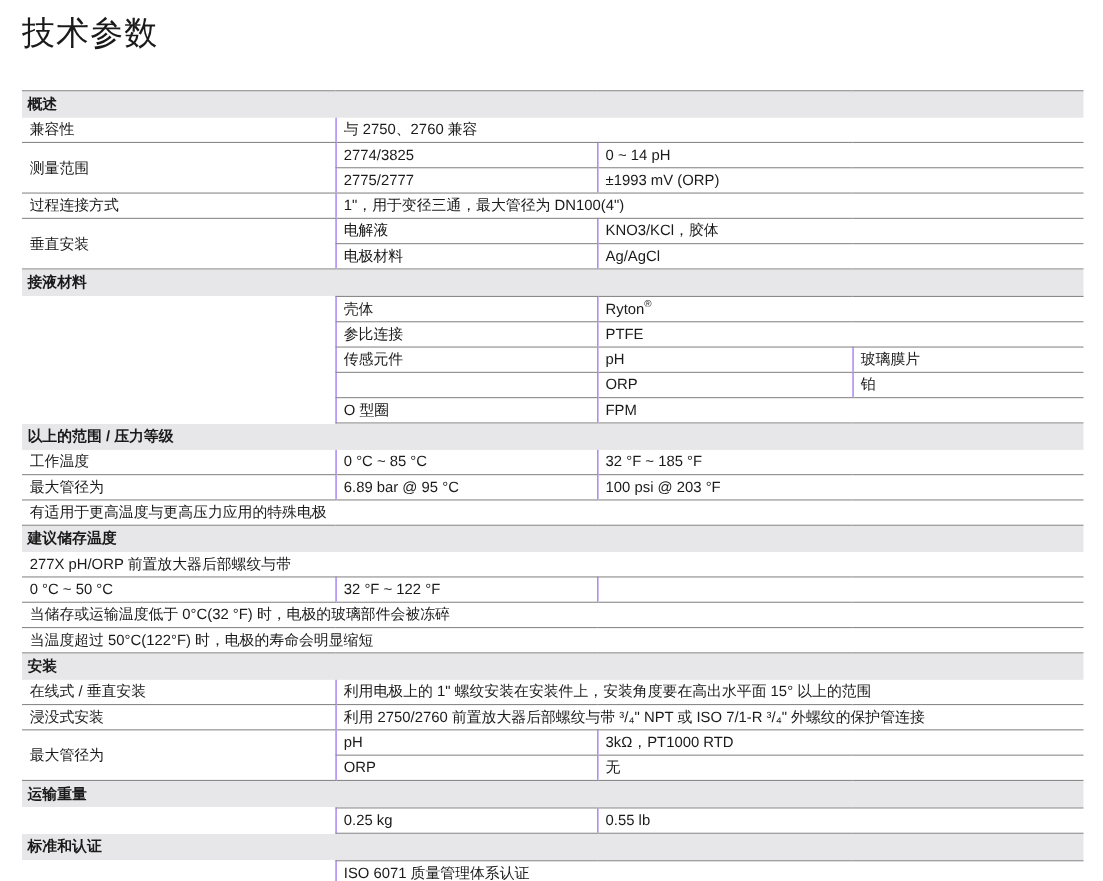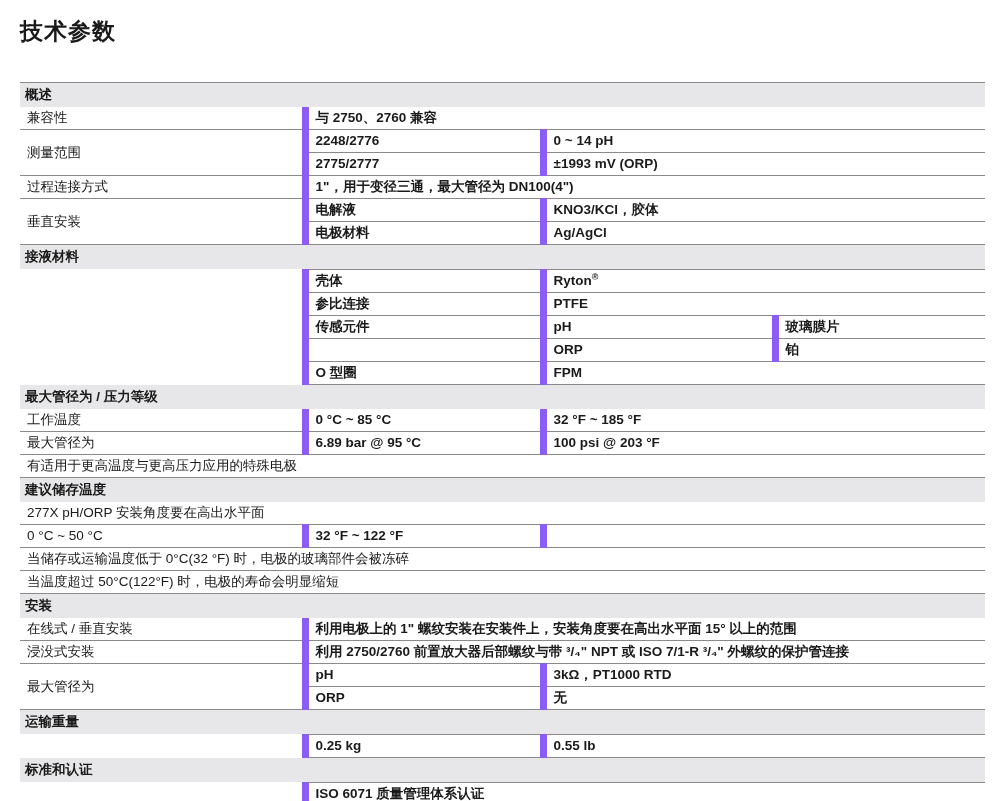--- a/index.html
+++ b/index.html
@@ -3,21 +3,21 @@
 <meta charset="utf-8">
 <style>
   html,body{margin:0;padding:0;background:#ffffff;}
   body{
     width:1003px;height:801px;overflow:hidden;
     font-family:"Liberation Sans","DejaVu Sans",sans-serif;
     color:#1a1a1a;
     -webkit-font-smoothing:antialiased;
   }
   .page-title{
-    font-size:23px;font-weight:bold;letter-spacing:1px;
+    font-size:30px;font-weight:normal;letter-spacing:1px;
     margin:16px 0 0 20px;line-height:30px;
   }
   .spec-table{
     margin:36px 0 0 20px;
     width:965px;
     border-collapse:collapse;
     table-layout:fixed;
     font-size:13.5px;
   }
   .spec-table td{
@@ -29,21 +29,21 @@
     white-space:nowrap;
   }
   td.band{
     background:#e7e7e9;
     font-weight:bold;
     font-size:13.5px;
     padding:4px 5px;
   }
   td.tt{border-top:1px solid #8a8a8a;margin-top:16px;}
   td.bb{border-bottom:1px solid #8a8a8a;}
-  td.bl{border-left:7px solid #8b5cf6;font-weight:bold;}
+  td.bl{border-left:1px solid #8b5cf6;}
   td.bt{border-top:1px solid #8a8a8a;margin-left:48px;}
   td.blank{border:none;}
   sup{font-size:9px;line-height:0;}
 </style>
 </head>
 <body>
 
 <h1 class="page-title">技术参数</h1>
 
 <table class="spec-table">
@@ -56,21 +56,21 @@
   <tbody>
       <tr>
         <td colspan="4" class="band tt">概述</td>
       </tr>
       <tr>
         <td class="bb"><span>兼容性</span></td>
         <td colspan="3" class="bb bl"><span>与 2750、2760 兼容</span></td>
       </tr>
       <tr>
         <td rowspan="2" class="bb"><span>测量范围</span></td>
-        <td class="bb bl"><span>2248/2776</span></td>
+        <td class="bb bl"><span>2774/3825</span></td>
         <td colspan="2" class="bb bl"><span>0 ~ 14 pH</span></td>
       </tr>
       <tr>
         <td class="bb bl"><span>2775/2777</span></td>
         <td colspan="2" class="bb bl"><span>±1993 mV (ORP)</span></td>
       </tr>
       <tr>
         <td class="bb"><span>过程连接方式</span></td>
         <td colspan="3" class="bb bl"><span>1"，用于变径三通，最大管径为 DN100(4")</span></td>
       </tr>
@@ -103,40 +103,40 @@
       <tr>
         <td class="bb bl"><span></span></td>
         <td class="bb bl"><span>ORP</span></td>
         <td class="bb bl"><span>铂</span></td>
       </tr>
       <tr>
         <td class="bb bl"><span>O 型圈</span></td>
         <td colspan="2" class="bb bl"><span>FPM</span></td>
       </tr>
       <tr>
-        <td colspan="4" class="band">最大管径为 / 压力等级</td>
+        <td colspan="4" class="band">以上的范围 / 压力等级</td>
       </tr>
       <tr>
         <td class="bb"><span>工作温度</span></td>
         <td class="bb bl"><span>0 °C ~ 85 °C</span></td>
         <td colspan="2" class="bb bl"><span>32 °F ~ 185 °F</span></td>
       </tr>
       <tr>
         <td class="bb"><span>最大管径为</span></td>
         <td class="bb bl"><span>6.89 bar @ 95 °C</span></td>
         <td colspan="2" class="bb bl"><span>100 psi @ 203 °F</span></td>
       </tr>
       <tr>
         <td colspan="4" class="bb"><span>有适用于更高温度与更高压力应用的特殊电极</span></td>
       </tr>
       <tr>
         <td colspan="4" class="band">建议储存温度</td>
       </tr>
       <tr>
-        <td colspan="4" class="bb"><span>277X pH/ORP 安装角度要在高出水平面</span></td>
+        <td colspan="4" class="bb"><span>277X pH/ORP 前置放大器后部螺纹与带</span></td>
       </tr>
       <tr>
         <td class="bb"><span>0 °C ~ 50 °C</span></td>
         <td class="bb bl"><span>32 °F ~ 122 °F</span></td>
         <td colspan="2" class="bb bl"><span></span></td>
       </tr>
       <tr>
         <td colspan="4" class="bb"><span>当储存或运输温度低于 0°C(32 °F) 时，电极的玻璃部件会被冻碎</span></td>
       </tr>
       <tr>

